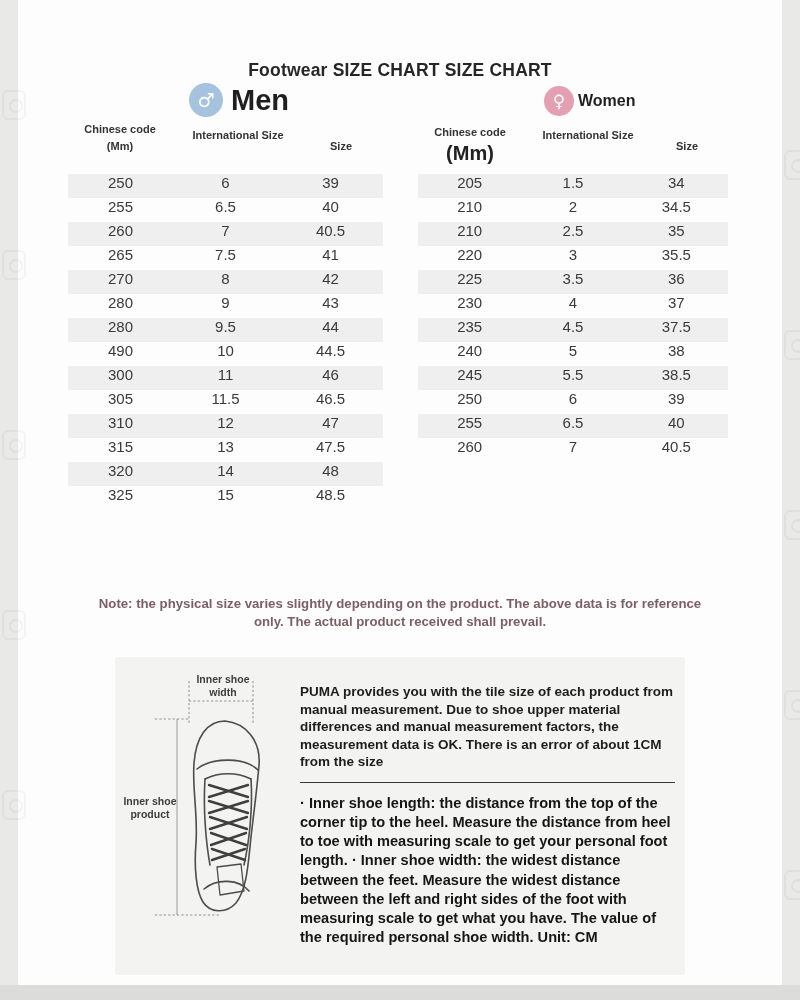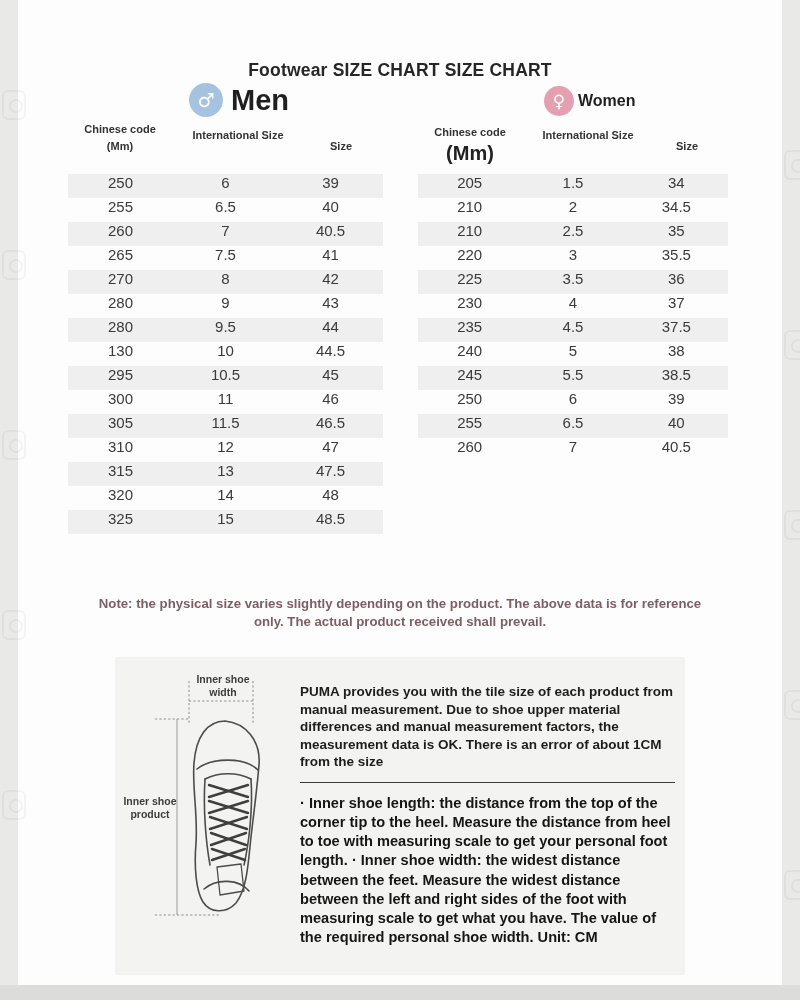--- a/index.html
+++ b/index.html
@@ -145,28 +145,23 @@
         <div class="tcell">280</div>
         <div class="tcell">9</div>
         <div class="tcell">43</div>
       </div>
       <div class="trow">
         <div class="tcell">280</div>
         <div class="tcell">9.5</div>
         <div class="tcell">44</div>
       </div>
       <div class="trow">
-        <div class="tcell">130</div>
+        <div class="tcell">490</div>
         <div class="tcell">10</div>
         <div class="tcell">44.5</div>
-      </div>
-      <div class="trow">
-        <div class="tcell">295</div>
-        <div class="tcell">10.5</div>
-        <div class="tcell">45</div>
       </div>
       <div class="trow">
         <div class="tcell">300</div>
         <div class="tcell">11</div>
         <div class="tcell">46</div>
       </div>
       <div class="trow">
         <div class="tcell">305</div>
         <div class="tcell">11.5</div>
         <div class="tcell">46.5</div>

